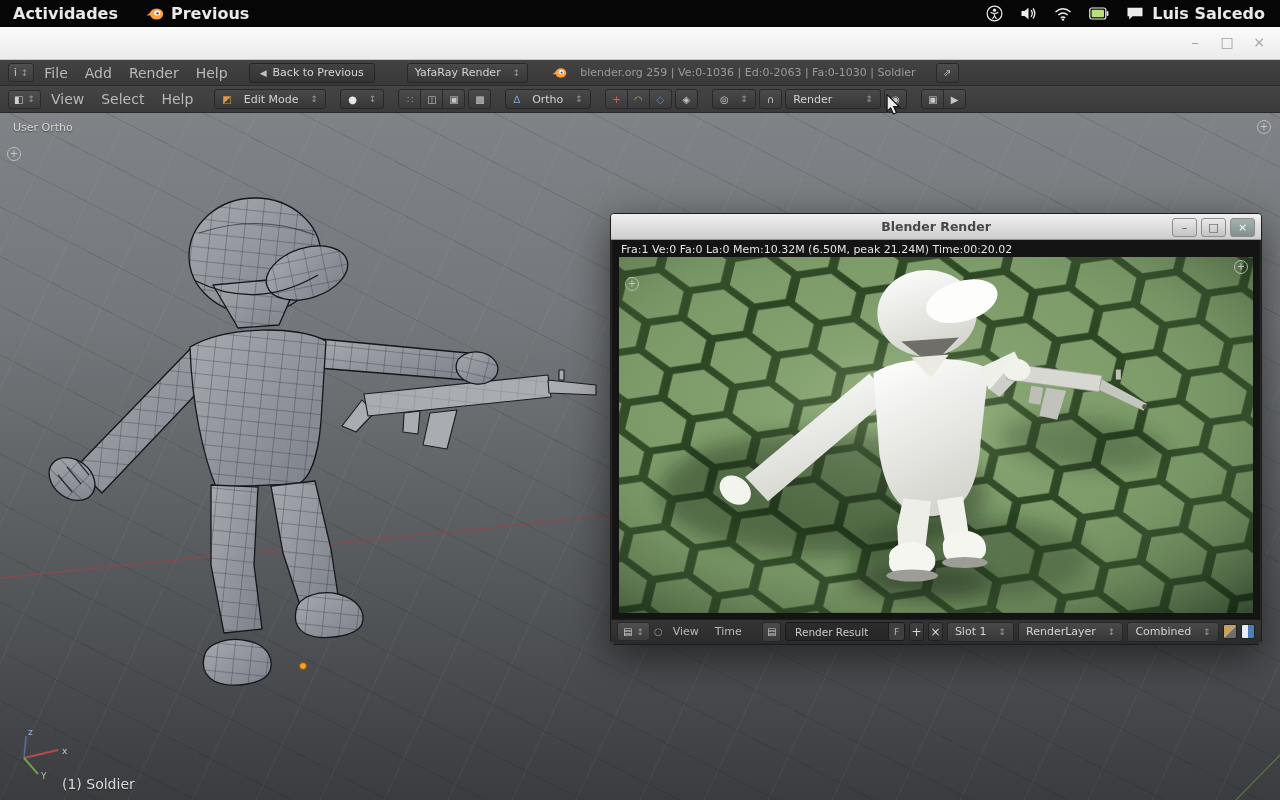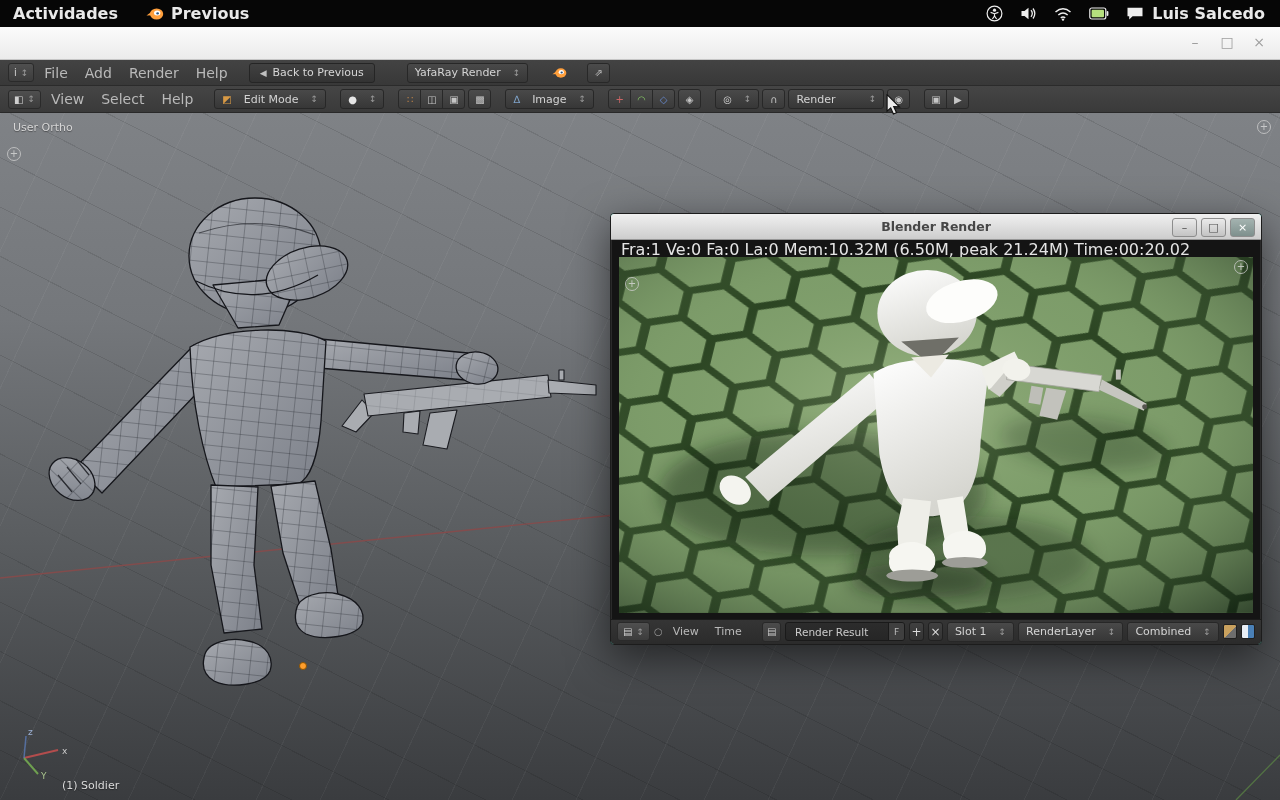--- a/index.html
+++ b/index.html
@@ -47,42 +47,42 @@
   
   .viewport { position:relative; flex:1; overflow:hidden;
     background-image:
       repeating-linear-gradient(115deg, rgba(255,255,255,0.045) 0 1px, transparent 1px 58px),
       repeating-linear-gradient(27deg, rgba(0,0,0,0.10) 0 1px, transparent 1px 44px),
       linear-gradient(180deg,#7f8286 0%,#74777b 30%,#5a5d60 62%,#3a3c3f 100%); }
   .vp-svg { position:absolute; inset:0; width:100%; height:100%; }
   .vp-label { position:absolute; left:13px; top:8px; color:#d6d6d6; font-size:11px; text-shadow:0 1px 1px rgba(0,0,0,.4); }
   .plus-badge { position:absolute; width:14px; height:14px; border:1px solid #cdcdcd; border-radius:50%;
     color:#dadada; font-size:10px; line-height:12px; text-align:center; opacity:.8; }
-  .obj-label { position:absolute; left:62px; bottom:8px; color:#dadada; font-size:11px; text-shadow:0 1px 1px rgba(0,0,0,.4);margin-top:48px; }
+  .obj-label { position:absolute; left:62px; bottom:8px; color:#dadada; font-size:14px; text-shadow:0 1px 1px rgba(0,0,0,.4);margin-top:48px; }
   .gizmo { position:absolute; left:14px; bottom:20px; }
 
   .base { fill:url(#bodyg); stroke:#15161b; stroke-width:1.3; stroke-linejoin:round; }
   .mesh { fill:url(#wire); }
   .gun  { fill:#a9acb1; stroke:#1b1c21; stroke-width:1.1; stroke-linejoin:round; }
   .gunmesh { fill:url(#wire); opacity:.4; }
   .detail { fill:none; stroke:#14151a; stroke-width:1.2; }
 
   
   .render-window { position:absolute; left:610px; top:213px; width:652px; height:432px;
     background:#5eead4; border:1px solid #1c1c1c; border-radius:4px;
     box-shadow:0 12px 40px rgba(0,0,0,.55); display:flex; flex-direction:column; z-index:10; }
   .rw-titlebar { height:28px; background:linear-gradient(#f0f0f0,#cdcdcd); border-bottom:1px solid #969696;
     border-radius:3px 3px 0 0; position:relative; display:flex; align-items:center; justify-content:center; }
   .rw-title { font-size:12.5px; font-weight:bold; color:#474747; }
   .rw-controls { position:absolute; right:6px; top:4px; display:flex; gap:4px; }
   .rw-controls span { width:25px; height:19px; display:inline-flex; align-items:center; justify-content:center;
     border:1px solid #8d8d8d; border-radius:3px; background:linear-gradient(#eaeaea,#c3c3c3); color:#4a4a4a; font-size:11px; }
   .rw-controls .close { background:linear-gradient(#a4b3b0,#7e908d); color:#fff; }
   .rw-body { flex:1; background:#141414; padding:2px 7px 6px; display:flex; flex-direction:column; border-left:1px solid #2a2a2a; border-right:1px solid #2a2a2a; }
-  .rw-stats { height:15px; color:#e5e5e5; font-size:16px; display:flex; align-items:center; padding:0 2px; white-space:nowrap; }
+  .rw-stats { height:15px; color:#e5e5e5; font-size:11px; display:flex; align-items:center; padding:0 2px; white-space:nowrap; }
   .rw-scene { position:relative; flex:1; background:#233a1e; overflow:hidden; }
   .rw-footer { height:27px; background:linear-gradient(#353535,#2b2b2b); border-top:1px solid #1b1b1b;
     display:flex; align-items:center; gap:4px; padding:0 6px; border-radius:0 0 3px 3px; font-size:10.5px; }
   .rw-footer .menu { font-size:11px; padding:0 6px; }
   .field { display:inline-flex; align-items:center; height:19px; background:linear-gradient(#2c2c2c,#262626);
     border:1px solid #1a1a1a; border-radius:3px; color:#cbcbcb; }
   .field .name { padding:0 9px; font-size:10.5px; min-width:102px; }
   .field .fbtn { width:16px; height:17px; background:#3f3f3f; border-left:1px solid #1a1a1a;
     display:inline-flex; align-items:center; justify-content:center; color:#bbb; font-size:9px; border-radius:0 2px 2px 0; }
   .sq { width:18px; height:19px; display:inline-flex; align-items:center; justify-content:center;
@@ -183,20 +183,21 @@
       </span>
       <span class="sep" style="width:18px;"></span>
       <span class="tray-icon">
         <svg width="15" height="12" viewBox="0 0 18 14">
             <path d="M0.5,8.6 L6.2,4.2 L8.4,8.2 Z" fill="#ff9f3c"></path>
             <ellipse cx="10.6" cy="7" rx="6.6" ry="5.6" fill="#ff9f3c"></ellipse>
             <ellipse cx="11.2" cy="6" rx="3.2" ry="2.5" fill="#fff"></ellipse>
             <ellipse cx="11.6" cy="6.4" rx="1.4" ry="1.1" fill="#2b547e"></ellipse>
           </svg>
       </span>
+      <span class="status">blender.org 259 | Ve:0-1036 | Ed:0-2063 | Fa:0-1030 | Soldier</span>
       <span class="sep" style="width:14px;"></span>
       <span class="tbtn">⇗</span>
     </div>
 
     <div class="view-header">
       <span class="etype">
         <span>◧</span>
         <span class="arrows">↕</span>
       </span>
       <span class="menu">View</span>
@@ -216,21 +217,21 @@
       <span class="sep"></span>
       <span class="grp">
         <span class="tbtn" style="color:#c08448;">∷</span>
         <span class="tbtn">◫</span>
         <span class="tbtn">▣</span>
       </span>
       <span class="tbtn">▩</span>
       <span class="sep"></span>
       <span class="dd">
         <span class="ic" style="color:#7fa3c9;">∆</span>
-        <span>Image</span>
+        <span>Ortho</span>
         <span class="arrows">↕</span>
       </span>
       <span class="sep"></span>
       <span class="grp">
         <span class="tbtn" style="color:#c66;">+</span>
         <span class="tbtn" style="color:#8c6;">◠</span>
         <span class="tbtn" style="color:#68c;">◇</span>
       </span>
       <span class="tbtn">◈</span>
       <span class="sep"></span>

